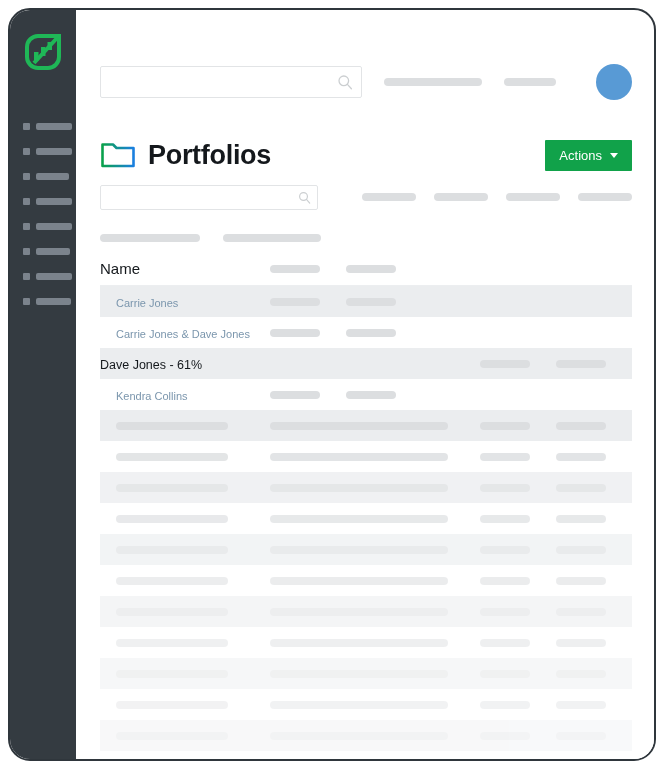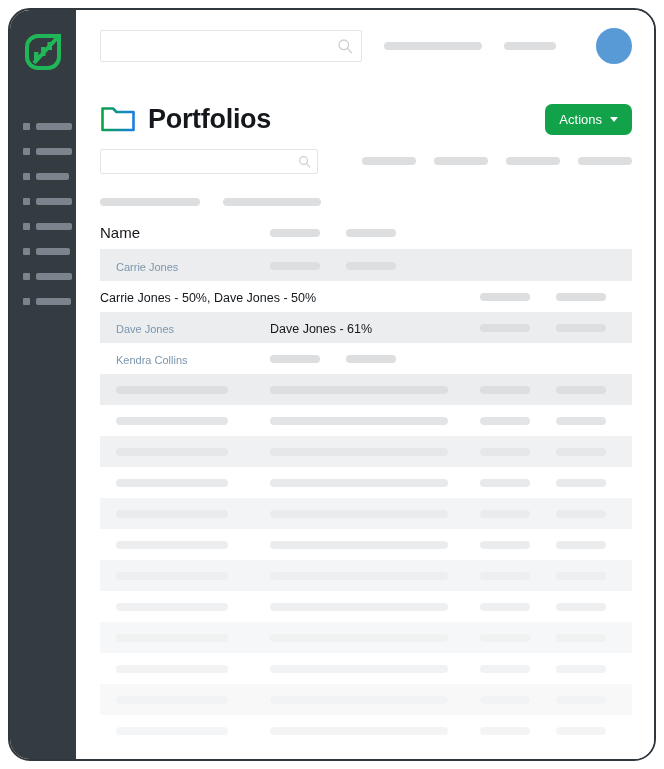--- a/index.html
+++ b/index.html
@@ -73,20 +73,21 @@
     font-size: 0;
     color: transparent;
   }
 
   
   .main {
     flex: 1;
     background: #ffffff;
     position: relative;
     overflow: hidden;
+    margin-top: 36px;
   }
 
   
   .topbar {
     height: 72px;
     display: flex;
     align-items: center;
     padding: 0 22px 0 24px;
     gap: 0;
   }
@@ -151,21 +152,21 @@
     color: #14181c;
     margin-left: 12px;
     letter-spacing: -0.3px;
   }
 
   .actions-btn {
     margin-left: auto;
     background: #11a24a;
     color: #ffffff;
     border: 0;
-    border-radius: 7px;
+    border-radius: 1px;
     height: 31px;
     padding: 0 14px;
     font-size: 13px;
     font-family: "Liberation Sans", sans-serif;
     display: flex;
     align-items: center;
     gap: 8px;
     cursor: pointer;
   }
   .caret {
@@ -412,31 +413,30 @@
         <div class="c-name"><span class="cell-link">Carrie Jones</span></div>
         <div class="c-x1">
             <div class="cell-ph"></div>
           </div>
         <div class="c-x2">
             <div class="cell-ph"></div>
           </div>
       </div>
 
       <div class="t-row">
-        <div class="c-owner"><span class="cell-text">Carrie Jones - 50%, Dave Jones - 50%</span></div>
+        <div class="c-name"><span class="cell-link">Carrie Jones &amp; Dave Jones</span></div>
         <div class="c-x1">
             <div class="cell-ph"></div>
           </div>
         <div class="c-x2">
             <div class="cell-ph"></div>
           </div>
       </div>
 
       <div class="t-row row-striped">
-        <div class="c-name"><span class="cell-link">Dave Jones</span></div>
         <div class="c-owner"><span class="cell-text">Dave Jones - 61%</span></div>
         <div class="c-x1">
             <div class="cell-ph"></div>
           </div>
         <div class="c-x2">
             <div class="cell-ph"></div>
           </div>
       </div>
 
       <div class="t-row">

